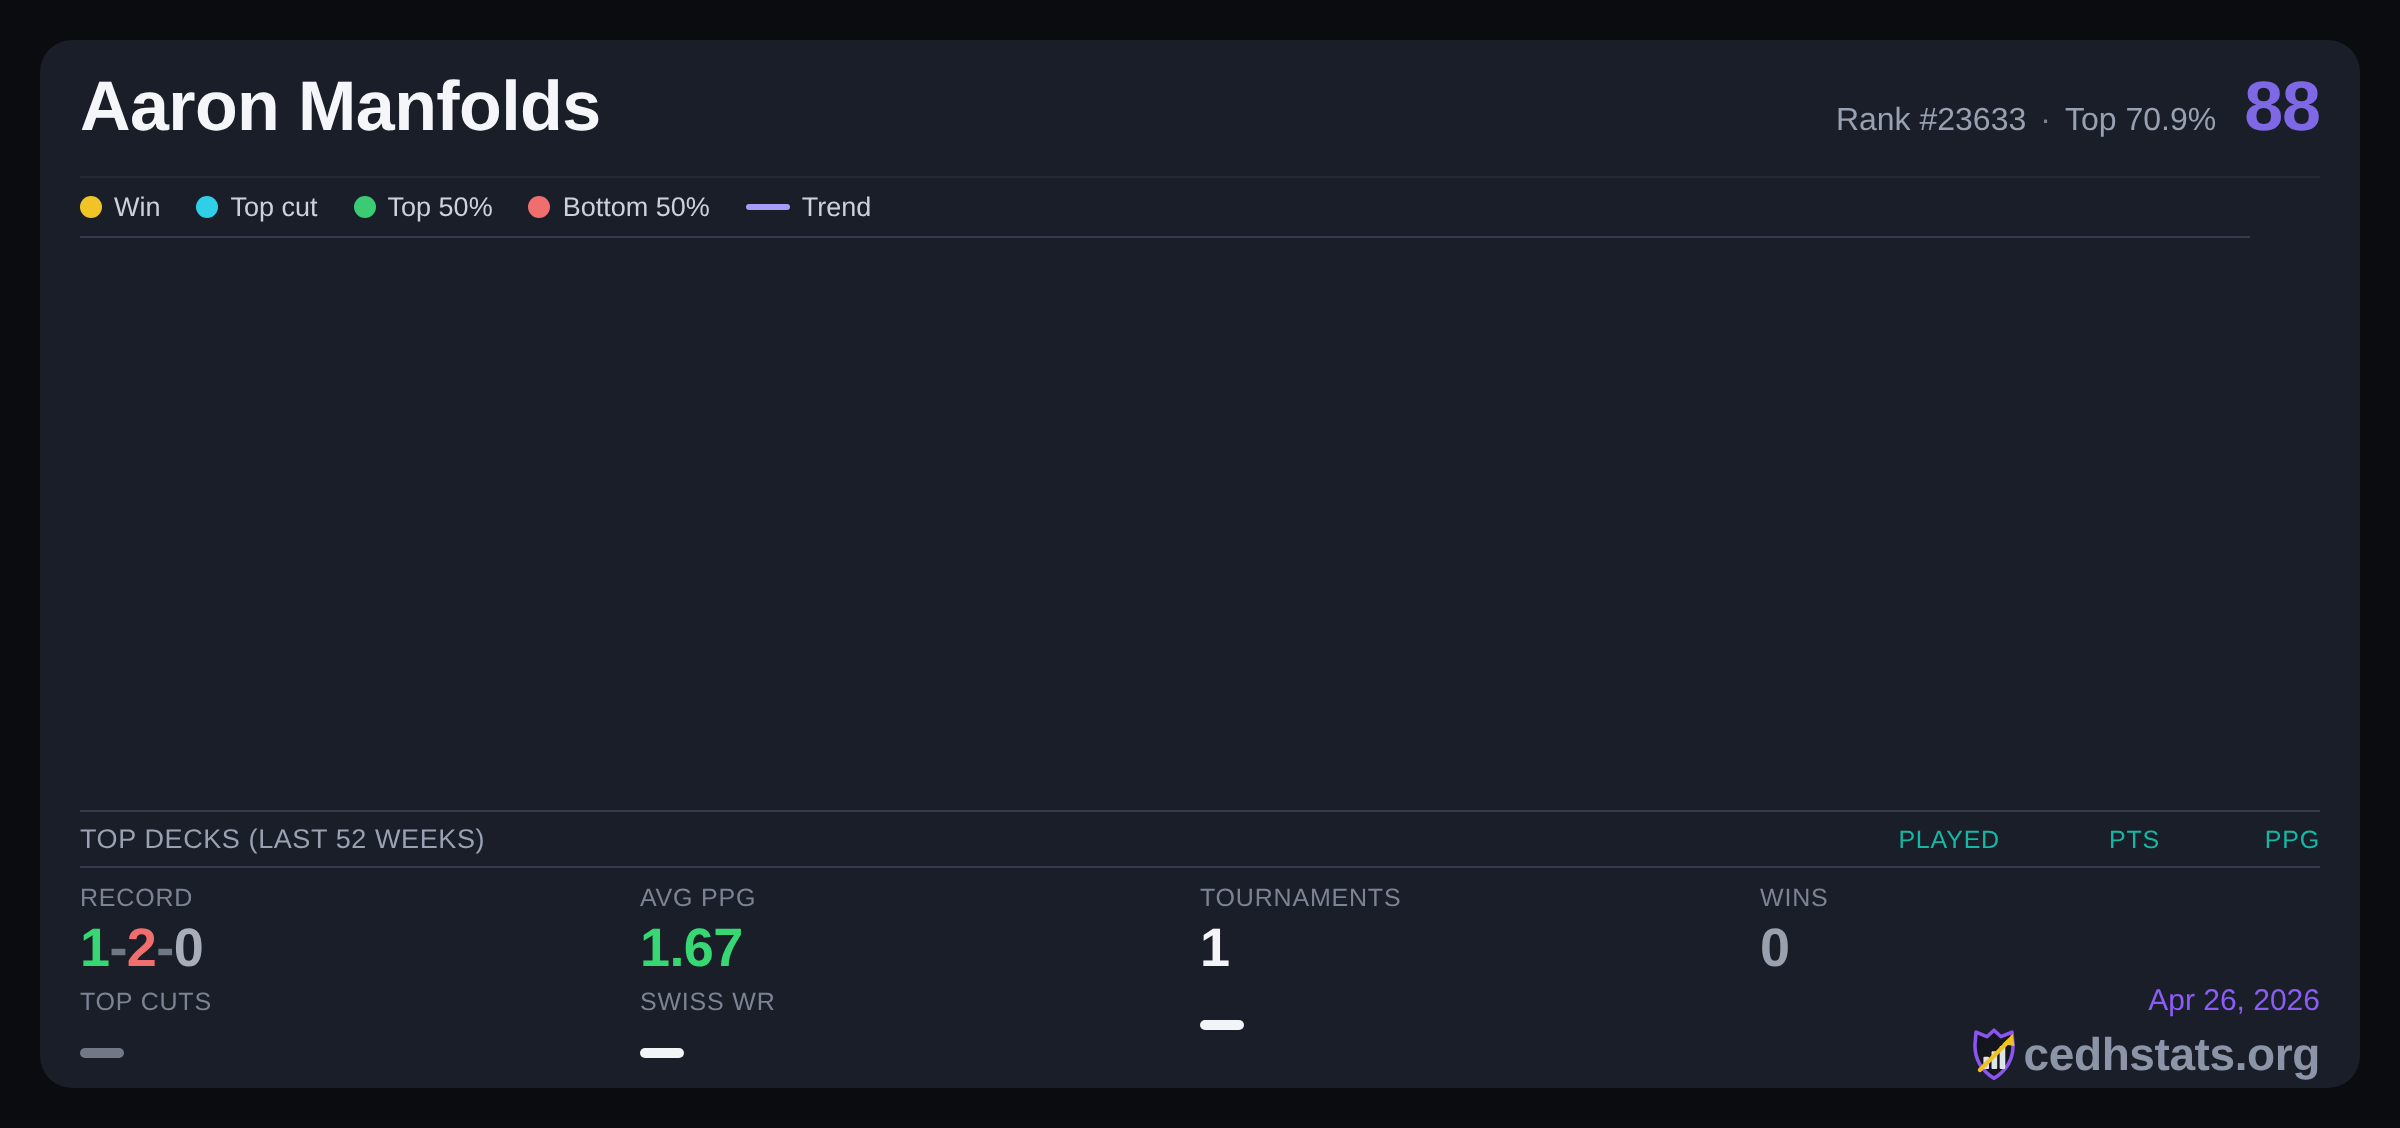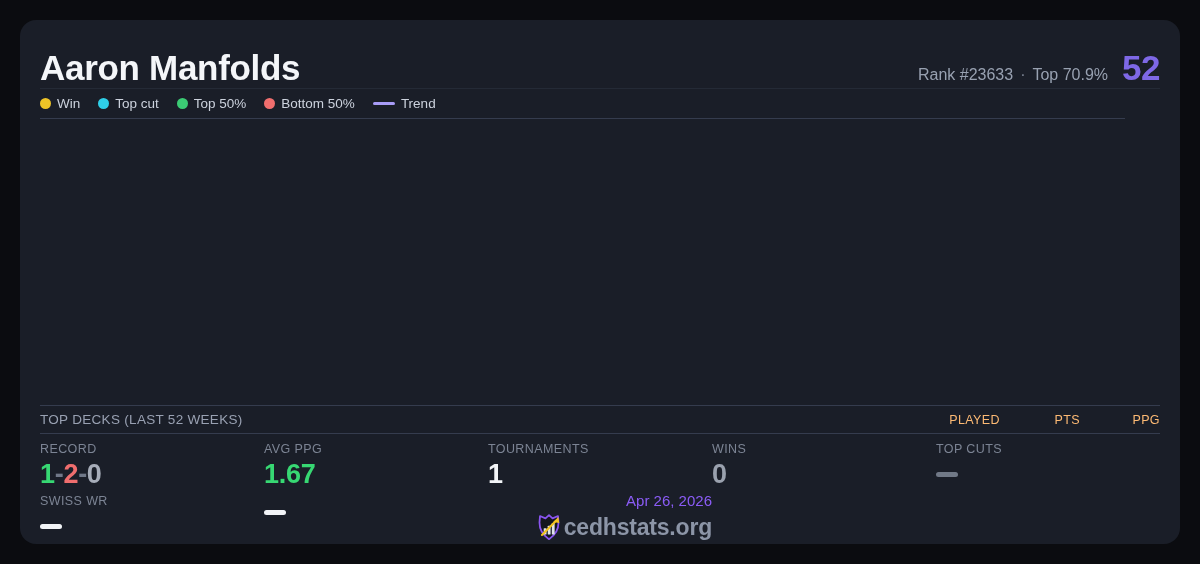--- a/index.html
+++ b/index.html
@@ -16,21 +16,21 @@
     margin:20px;
     background:#1a1e28;
     border-radius:16px;
     padding:0 20px;
     display:flex;flex-direction:column;
   }
   
   .card-header{
     box-sizing:border-box;
     height:70px;
-    display:flex;align-items:flex-end;
+    display:flex;align-items:center;
     border-bottom:1px solid #242a36;
   }
   .player-name{
     flex:1;
     font-size:35px;font-weight:700;color:#f4f6f9;letter-spacing:-0.3px;
   }
   .header-right{display:flex;align-items:baseline;gap:14px;}
   .rank-line{font-size:16px;font-weight:500;color:#98a1b1;white-space:nowrap;}
   .rank-line .sep{margin:0 7px;color:#7d8595;}
   .score{font-size:35px;font-weight:700;letter-spacing:-0.5px;}
@@ -55,26 +55,26 @@
   .decks-header{
     box-sizing:border-box;
     height:29px;
     display:flex;align-items:center;
     border-top:1px solid #353c4e;
     border-bottom:1px solid #353c4e;
   }
   .decks-header .section-title{flex:1;}
   .deck-col{
     width:80px;text-align:right;
-    font-size:12.5px;font-weight:500;color:#fdba74;letter-spacing:0.4px;
+    font-size:12.5px;font-weight:500;color:#14b8a6;letter-spacing:0.4px;
   }
   
   .stats-grid{
     display:grid;
-    grid-template-columns:repeat(5,1fr);
+    grid-template-columns:repeat(4,1fr);
     grid-template-rows:52px 58px;
   }
   .stat-cell{padding-top:8px;}
   .stat-label{
     font-size:12.5px;font-weight:500;color:#7c8494;letter-spacing:0.4px;
   }
   .stat-value{
     margin-top:3px;
     font-size:27px;font-weight:700;letter-spacing:-0.3px;color:#f3f5f8;
   }
@@ -94,21 +94,21 @@
 <body>
 
 <div class="card">
 
   <div class="card-header">
     <div class="player-name">Aaron Manfolds</div>
     <div class="header-right">
       <div class="rank-line">
         <span>Rank #23633</span><span class="sep">·</span><span>Top 70.9%</span>
       </div>
-      <div class="score" style="color: rgb(126, 104, 230);">52</div>
+      <div class="score" style="color: rgb(126, 104, 230);">88</div>
     </div>
   </div>
 
   <div class="perf-header">
     <div class="legend">
       <div class="legend-item">
         <span class="legend-dot" style="background-color: rgb(238, 196, 39);"></span>
         <span>Win</span>
       </div>
       <div class="legend-item">

